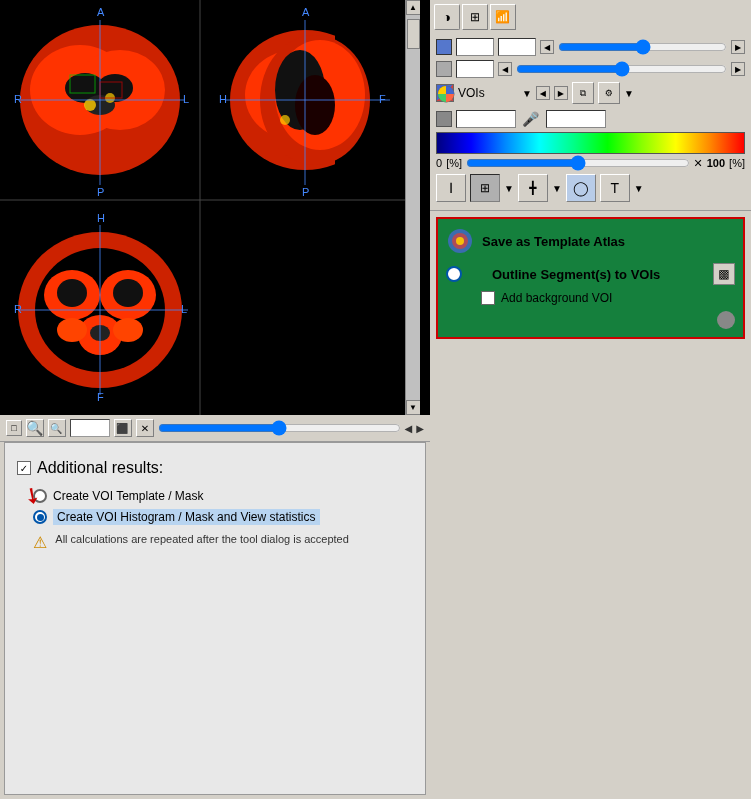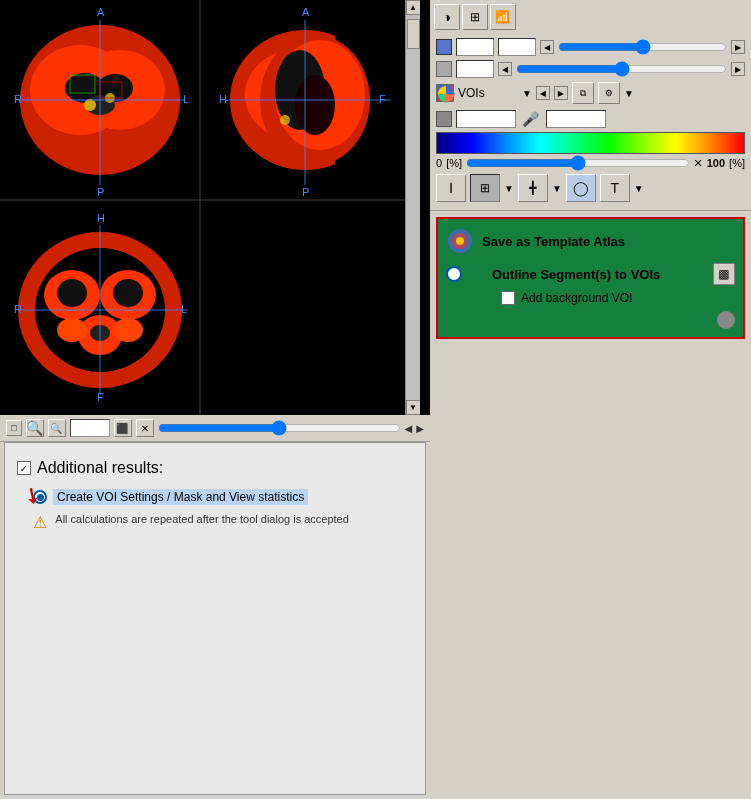--- a/index.html
+++ b/index.html
@@ -286,21 +286,21 @@
       cursor: pointer;
       display: flex;
       align-items: center;
       justify-content: center;
     }
 
     .bg-voi-row {
       display: flex;
       align-items: center;
       gap: 6px;
-      margin-left: 32px;
+      margin-left: 12px;
       margin-bottom: 6px;
       padding-left: 23px;
     }
 
     .checkbox-sq {
       width: 14px;
       height: 14px;
       border: 1px solid #666;
       background: white;
       cursor: pointer;
@@ -525,26 +525,30 @@
 
       <div class="settings-content" style="position:relative; flex:1; background:#e8e8e8; margin:0 4px 4px 4px; padding:16px 12px 12px;">
 
         <div style="position:absolute; left:18px; top:40px; color:#cc0000; font-size:22px; transform:rotate(35deg); pointer-events:none;">➘</div>
 
         <div class="checkbox-row" style="margin-bottom:12px;">
           <div style="width:14px;height:14px;border:1px solid #666;background:white;display:flex;align-items:center;justify-content:center;cursor:pointer;font-size:10px;">✓</div>
           <span class="checkbox-label">Additional results:</span>
         </div>
 
+        <div class="radio-row">
+          <div style="width:14px;height:14px;border-radius:50%;border:2px solid #666;background:white;cursor:pointer;"></div>
+          <span class="radio-label">Create VOI Template / Mask</span>
+        </div>
 
         <div class="radio-row">
           <div style="width:14px;height:14px;border-radius:50%;border:2px solid #0055aa;background:white;cursor:pointer;display:flex;align-items:center;justify-content:center;">
             <div style="width:7px;height:7px;border-radius:50%;background:#0055aa;"></div>
           </div>
-          <span class="radio-label" style="background:#b8d4f0;padding:1px 4px;">Create VOI Settings / Mask and View statistics</span>
+          <span class="radio-label" style="background:#b8d4f0;padding:1px 4px;">Create VOI Histogram / Mask and View statistics</span>
         </div>
 
         <div class="warning-row">
           <span class="warning-icon">⚠</span>
           <span class="warning-text">All calculations are repeated after the tool dialog is accepted</span>
         </div>
       </div>
     </div>
   </div>
 

